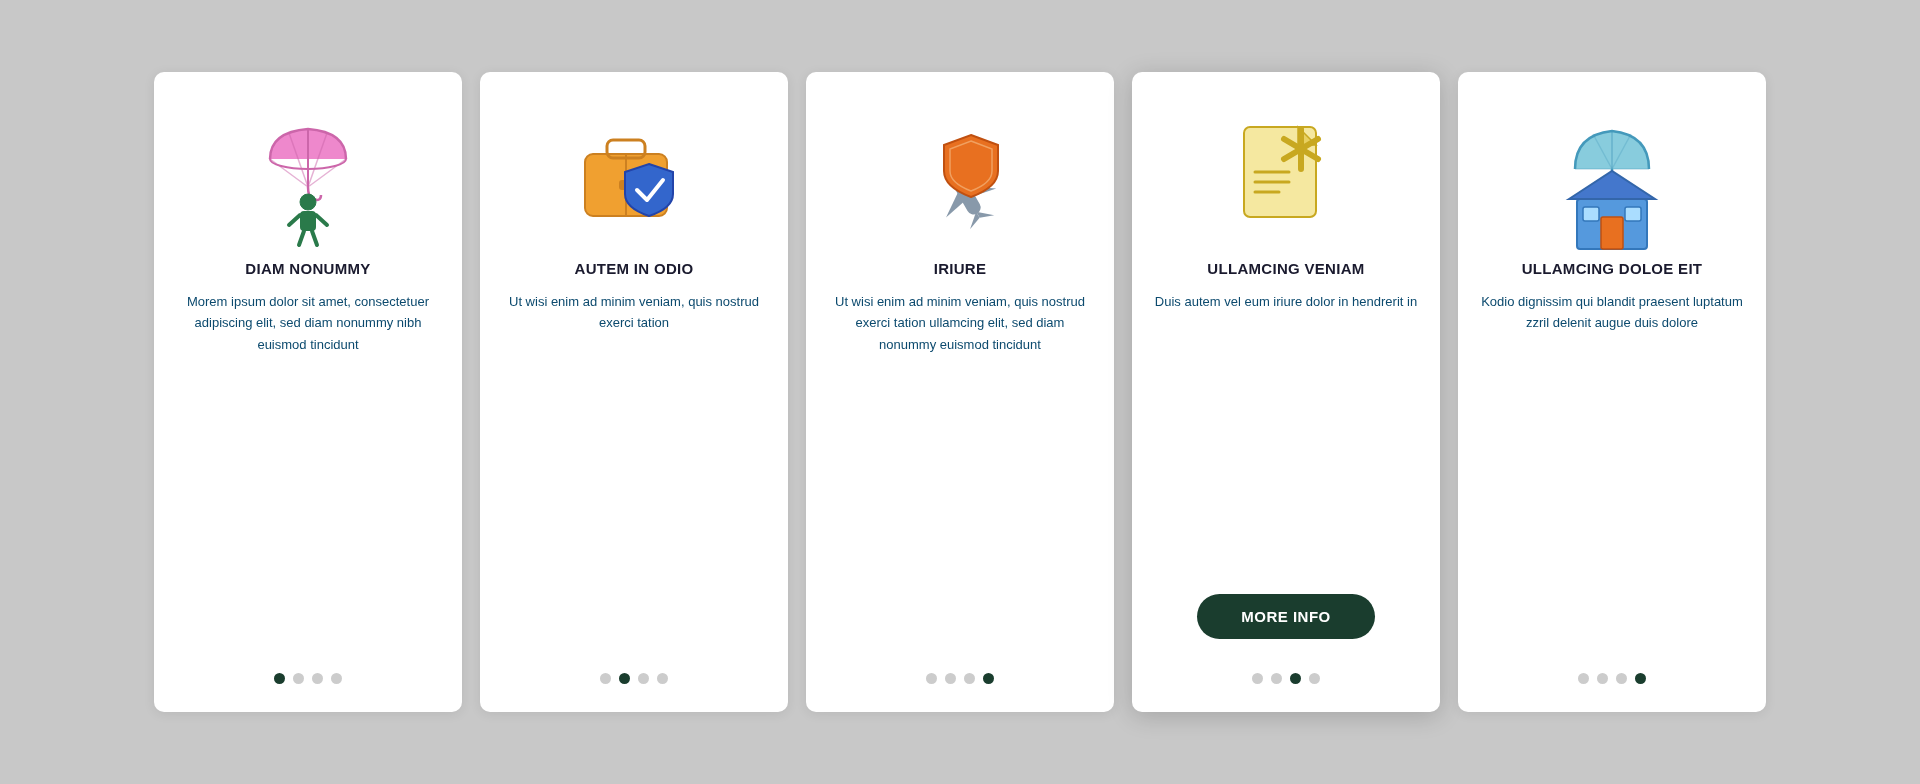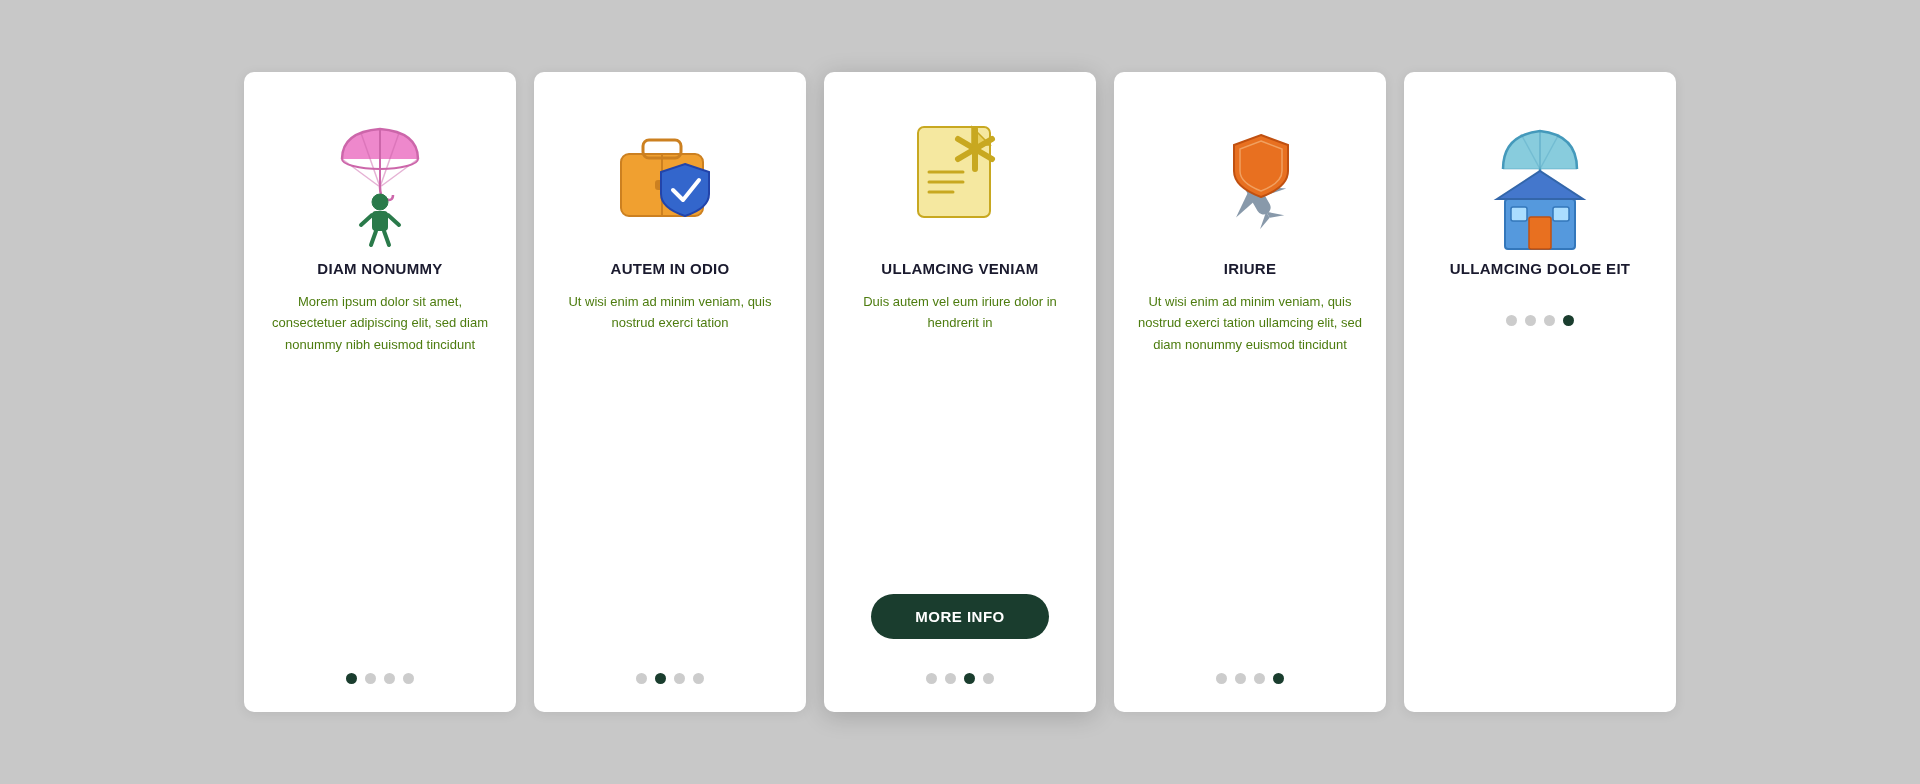--- a/index.html
+++ b/index.html
@@ -14,21 +14,21 @@
     }
     .cards-container {
       display: flex;
       gap: 18px;
       padding: 40px 60px;
       align-items: stretch;
     }
     .card {
       background: #ffffff;
       border-radius: 10px;
-      width: 272px;
+      width: 308px;
       min-height: 640px;
       display: flex;
       flex-direction: column;
       align-items: center;
       padding: 30px 22px 28px 22px;
       box-shadow: 0 2px 12px rgba(0,0,0,0.08);
       position: relative;
     }
     .card.active {
       box-shadow: 0 4px 24px rgba(0,0,0,0.18);
@@ -45,21 +45,21 @@
     .card-title {
       font-size: 15px;
       font-weight: 700;
       color: #1a1a2e;
       text-align: center;
       margin-bottom: 14px;
       letter-spacing: 0.3px;
     }
     .card-body {
       font-size: 13px;
-      color: #4d7c0f;
+      color: #0c4a6e;
       text-align: center;
       line-height: 1.65;
       flex: 1;
     }
     .more-info-btn {
       background: #1a3d2e;
       color: #fff;
       border: none;
       border-radius: 30px;
       padding: 14px 44px;
@@ -147,20 +147,50 @@
     <div class="card-title">AUTEM IN ODIO</div>
     <div class="card-body">Ut wisi enim ad minim veniam, quis nostrud exerci tation</div>
     <div class="dots">
       <div class="dot"></div>
       <div class="dot active"></div>
       <div class="dot"></div>
       <div class="dot"></div>
     </div>
   </div>
 
+  <div class="card">
+    <div class="card-icon">
+      <svg width="115" height="120" viewBox="0 0 115 120">
+
+        <g transform="translate(30, 30) rotate(-30, 30, 40)">
+
+          <rect x="22" y="10" width="14" height="60" rx="7" fill="#8899aa"></rect>
+
+          <polygon points="29,38 0,58 29,52" fill="#8899aa"></polygon>
+          <polygon points="29,38 58,58 29,52" fill="#8899aa"></polygon>
+
+          <polygon points="29,68 15,80 29,75" fill="#8899aa"></polygon>
+          <polygon points="29,68 43,80 29,75" fill="#8899aa"></polygon>
+        </g>
+
+        <path d="M68 18 L95 28 L95 54 Q95 70 68 80 Q41 70 41 54 L41 28 Z" fill="#e87020" stroke="#c05010" stroke-width="2"></path>
+
+        <path d="M68 24 L89 32 L89 54 Q89 66 68 74 Q47 66 47 54 L47 32 Z" fill="none" stroke="#f0a060" stroke-width="1.5"></path>
+      </svg>
+    </div>
+    <div class="card-title">IRIURE</div>
+    <div class="card-body">Ut wisi enim ad minim veniam, quis nostrud exerci tation ullamcing elit, sed diam nonummy euismod tincidunt</div>
+    <div class="dots">
+      <div class="dot"></div>
+      <div class="dot"></div>
+      <div class="dot"></div>
+      <div class="dot active"></div>
+    </div>
+  </div>
+
   <div class="card active">
     <div class="card-icon">
       <svg width="115" height="120" viewBox="0 0 115 120">
 
         <rect x="15" y="10" width="72" height="90" rx="6" fill="#f5e8a0" stroke="#c8a820" stroke-width="2"></rect>
 
         <path d="M69 10 L87 28 L69 28 Z" fill="#c8a820" opacity="0.5"></path>
         <path d="M69 10 L87 28 L69 28 Z" fill="#e8d060" stroke="#c8a820" stroke-width="1.5"></path>
 
         <line x1="26" y1="55" x2="60" y2="55" stroke="#c8a820" stroke-width="3" stroke-linecap="round"></line>
@@ -182,50 +212,20 @@
       <div class="dot"></div>
       <div class="dot active"></div>
       <div class="dot"></div>
     </div>
   </div>
 
   <div class="card">
     <div class="card-icon">
       <svg width="115" height="120" viewBox="0 0 115 120">
 
-        <g transform="translate(30, 30) rotate(-30, 30, 40)">
-
-          <rect x="22" y="10" width="14" height="60" rx="7" fill="#8899aa"></rect>
-
-          <polygon points="29,38 0,58 29,52" fill="#8899aa"></polygon>
-          <polygon points="29,38 58,58 29,52" fill="#8899aa"></polygon>
-
-          <polygon points="29,68 15,80 29,75" fill="#8899aa"></polygon>
-          <polygon points="29,68 43,80 29,75" fill="#8899aa"></polygon>
-        </g>
-
-        <path d="M68 18 L95 28 L95 54 Q95 70 68 80 Q41 70 41 54 L41 28 Z" fill="#e87020" stroke="#c05010" stroke-width="2"></path>
-
-        <path d="M68 24 L89 32 L89 54 Q89 66 68 74 Q47 66 47 54 L47 32 Z" fill="none" stroke="#f0a060" stroke-width="1.5"></path>
-      </svg>
-    </div>
-    <div class="card-title">IRIURE</div>
-    <div class="card-body">Ut wisi enim ad minim veniam, quis nostrud exerci tation ullamcing elit, sed diam nonummy euismod tincidunt</div>
-    <div class="dots">
-      <div class="dot"></div>
-      <div class="dot"></div>
-      <div class="dot"></div>
-      <div class="dot active"></div>
-    </div>
-  </div>
-
-  <div class="card">
-    <div class="card-icon">
-      <svg width="115" height="120" viewBox="0 0 115 120">
-
         <path d="M20 52 Q20 18 57 14 Q94 18 94 52" fill="#88ccdd" stroke="#4499bb" stroke-width="2.5"></path>
 
         <line x1="57" y1="14" x2="57" y2="52" stroke="#4499bb" stroke-width="1.5" opacity="0.5"></line>
         <line x1="20" y1="52" x2="57" y2="52" stroke="#4499bb" stroke-width="1.5" opacity="0.3"></line>
         <line x1="94" y1="52" x2="57" y2="52" stroke="#4499bb" stroke-width="1.5" opacity="0.3"></line>
         <line x1="38" y1="17" x2="57" y2="52" stroke="#4499bb" stroke-width="1.5" opacity="0.3"></line>
         <line x1="76" y1="17" x2="57" y2="52" stroke="#4499bb" stroke-width="1.5" opacity="0.3"></line>
 
         <line x1="57" y1="52" x2="57" y2="68" stroke="#4499bb" stroke-width="2.5"></line>
         <path d="M57 68 Q57 76 63 78 Q70 80 70 72" fill="none" stroke="#4499bb" stroke-width="2.5"></path>
@@ -234,20 +234,21 @@
 
         <polygon points="14,82 57,54 100,82" fill="#4477cc" stroke="#3366aa" stroke-width="2"></polygon>
 
         <rect x="46" y="100" width="22" height="32" rx="2" fill="#e87020" stroke="#c05010" stroke-width="1.5"></rect>
 
         <rect x="28" y="90" width="16" height="14" rx="2" fill="#aaddff" stroke="#3377bb" stroke-width="1.5"></rect>
         <rect x="70" y="90" width="16" height="14" rx="2" fill="#aaddff" stroke="#3377bb" stroke-width="1.5"></rect>
       </svg>
     </div>
     <div class="card-title">ULLAMCING DOLOE EIT</div>
+    <div class="card-body">Kodio dignissim qui blandit praesent luptatum zzril delenit augue duis dolore</div>
     <div class="dots">
       <div class="dot"></div>
       <div class="dot"></div>
       <div class="dot"></div>
       <div class="dot active"></div>
     </div>
   </div>
 
 </div>
 

